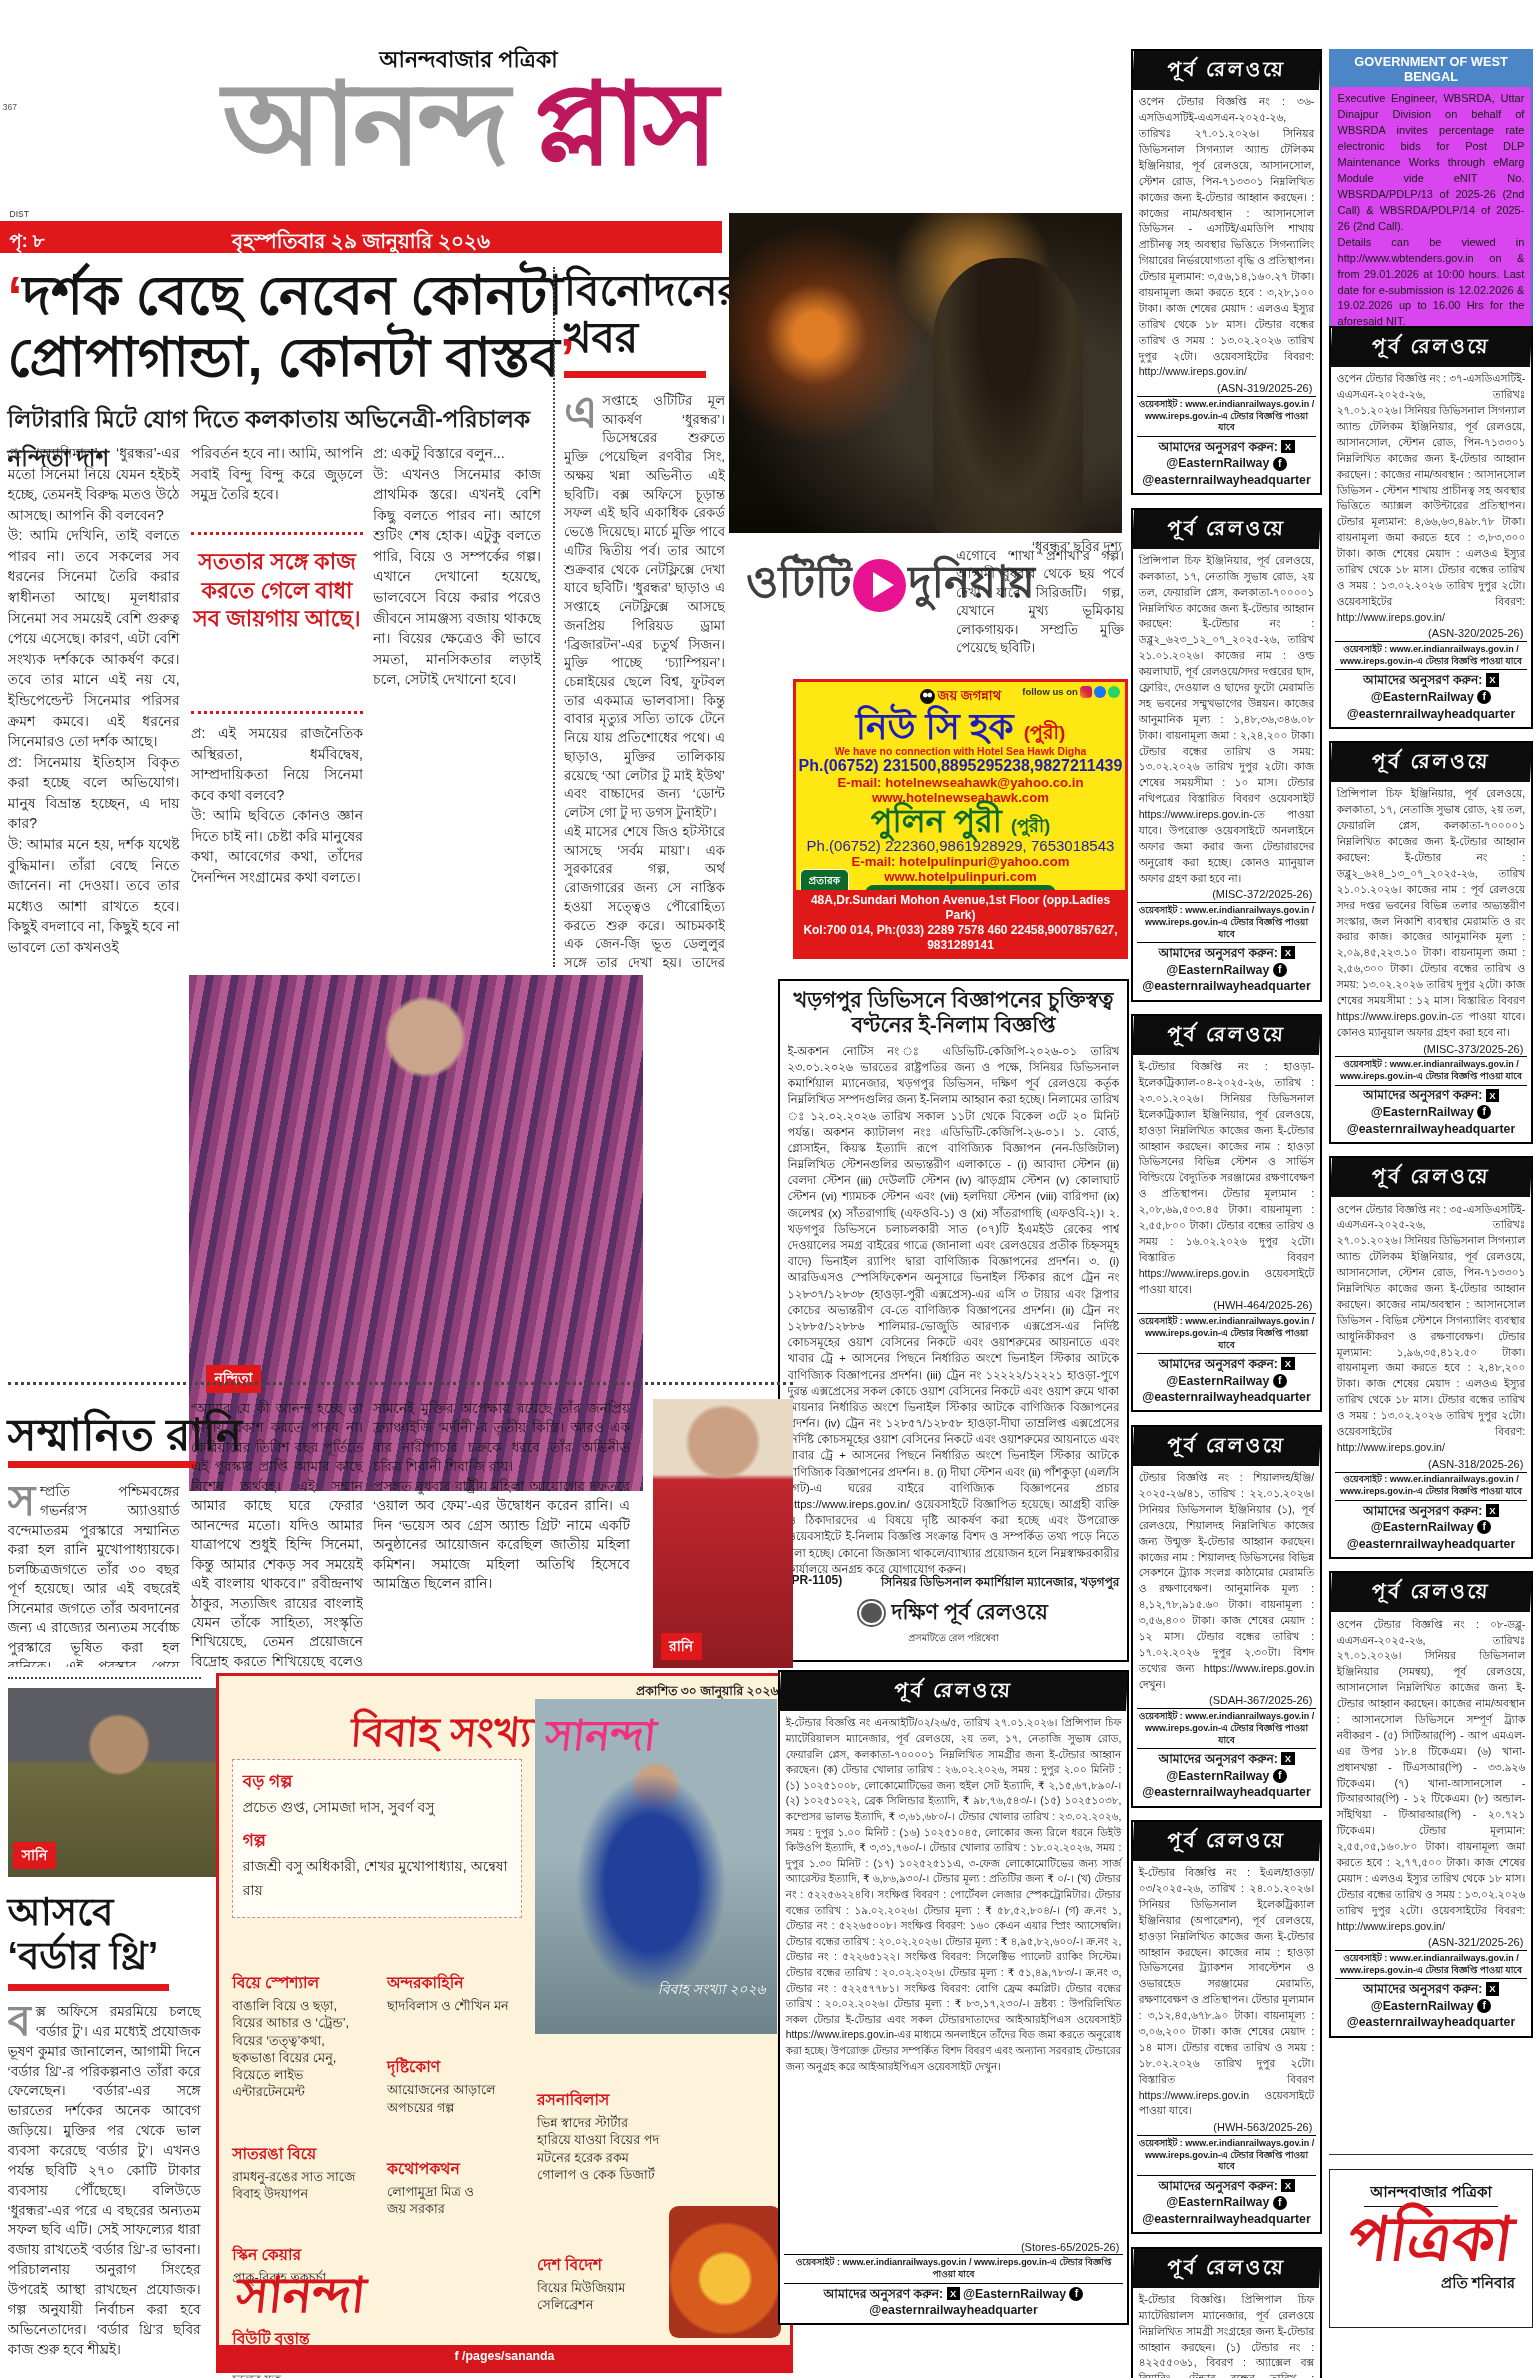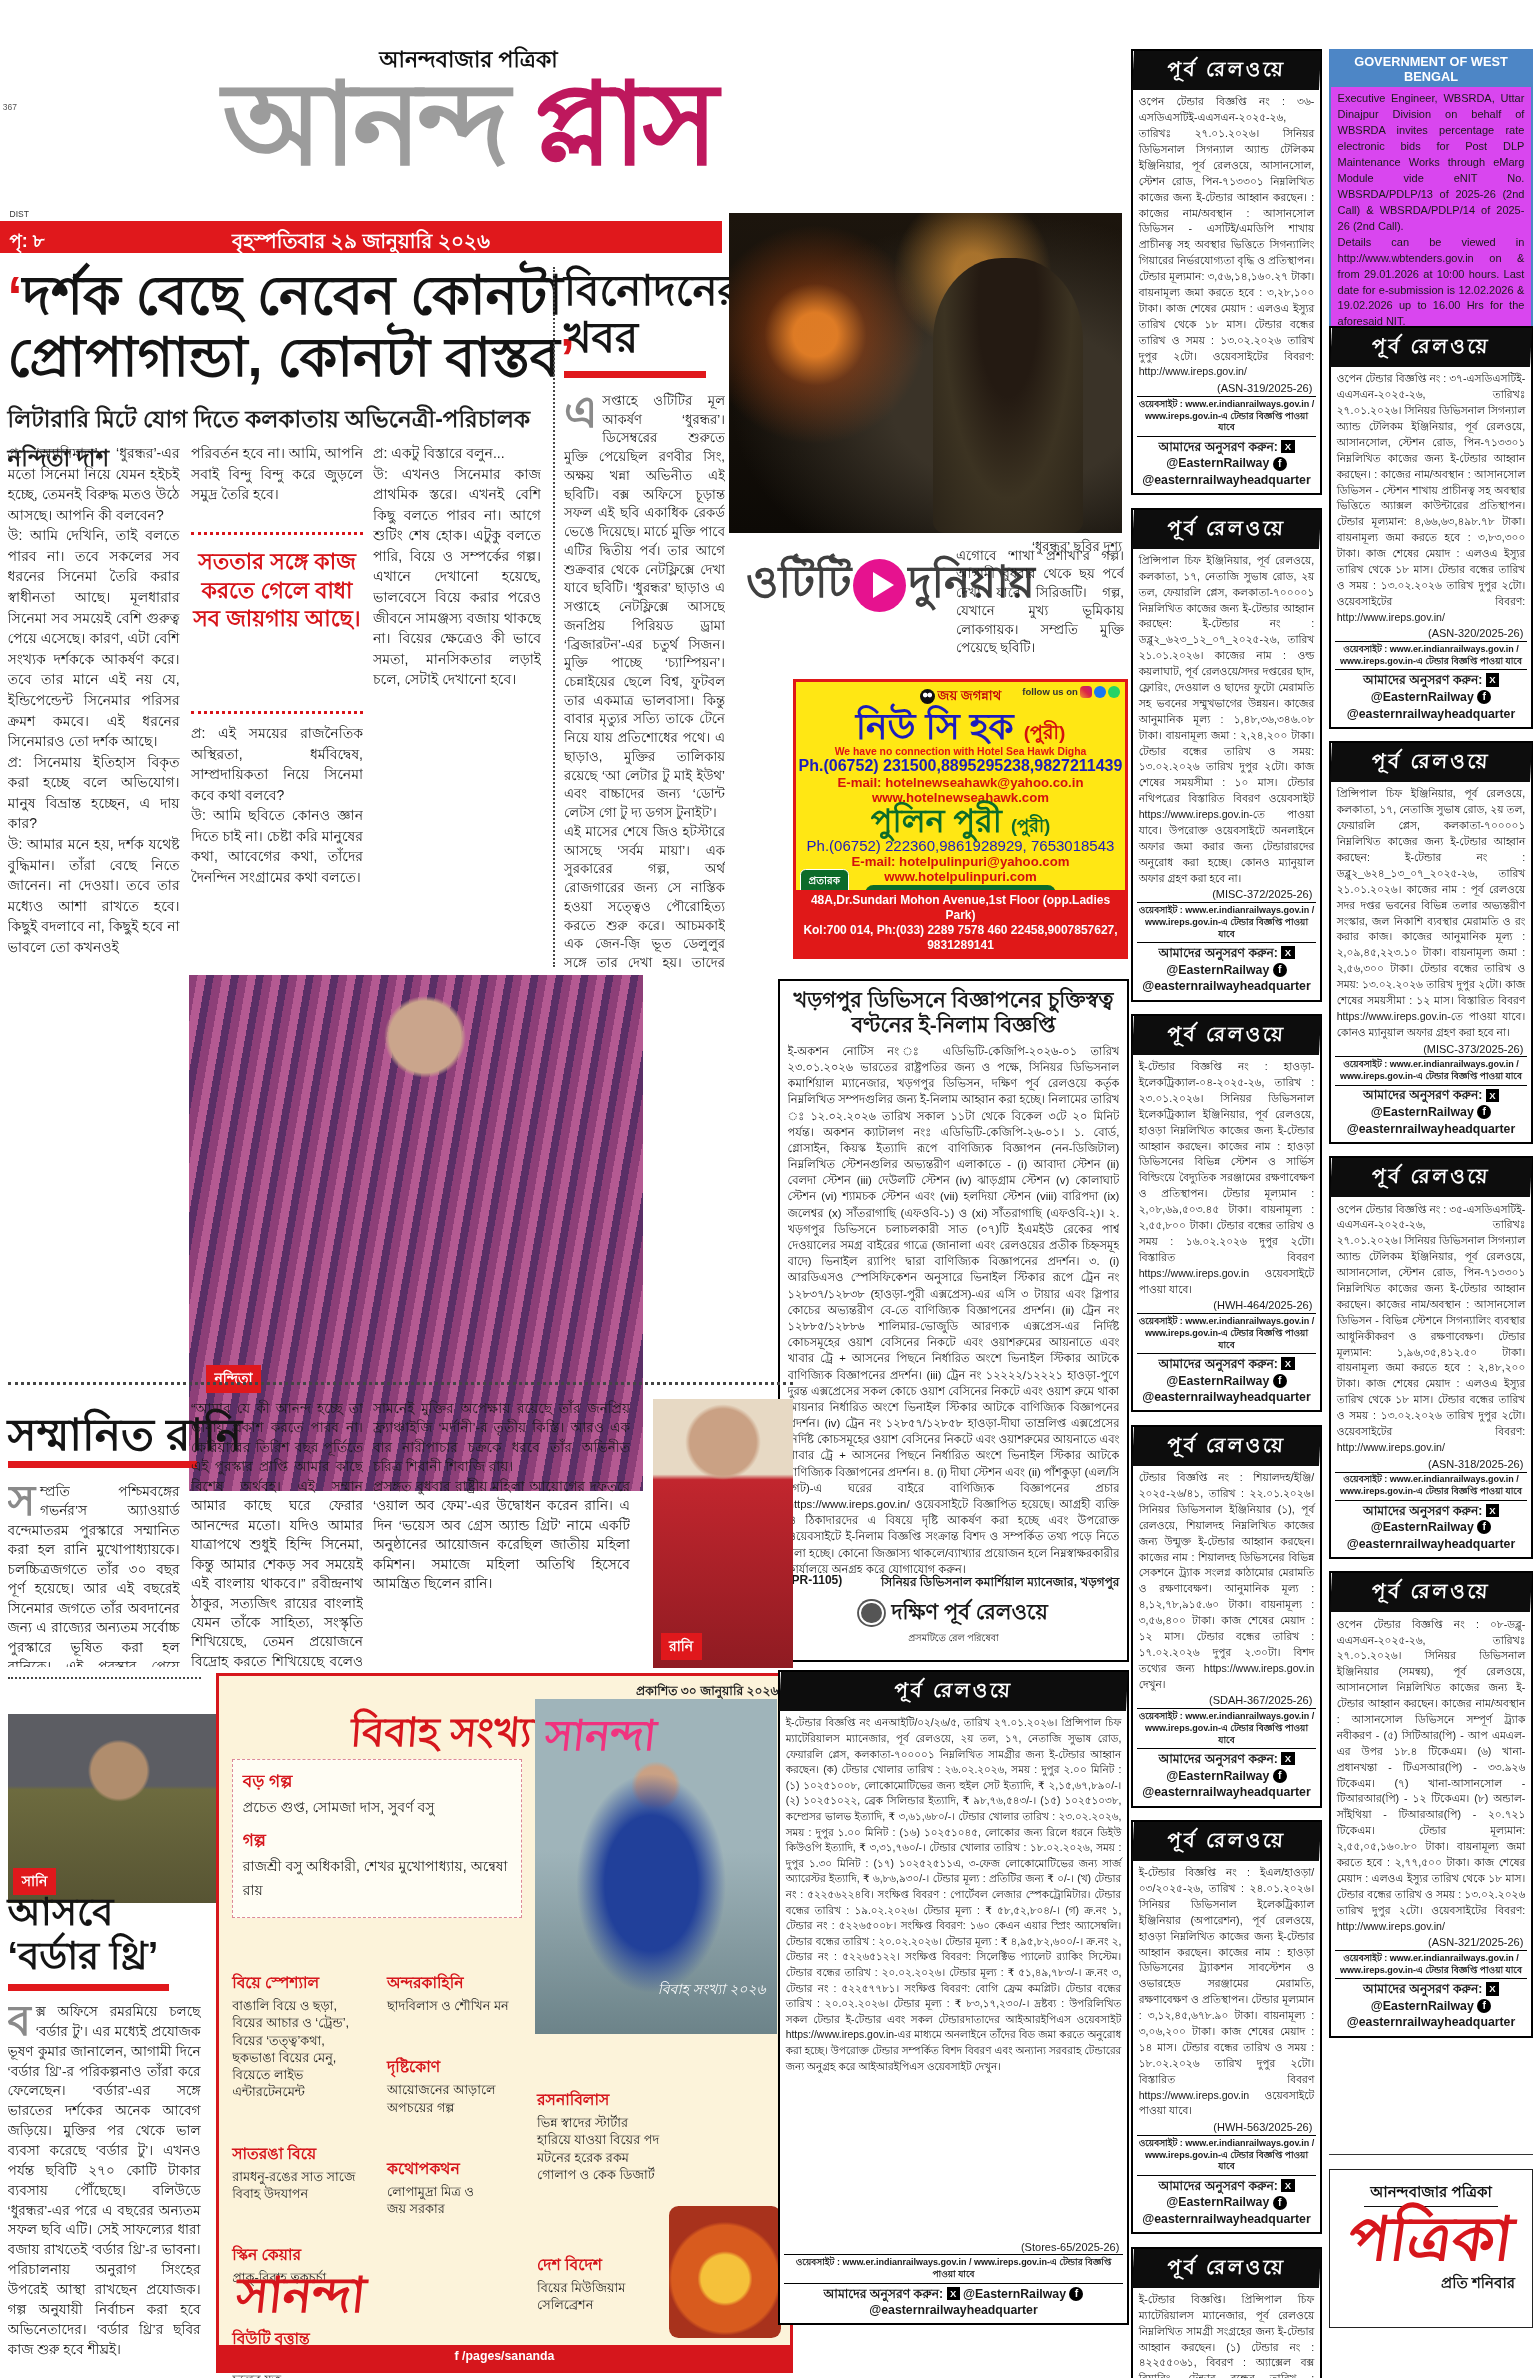--- a/index.html
+++ b/index.html
@@ -99,21 +99,21 @@
   #rani-c2 { left:191px; top:1399px; width:172px; height:269px; }
   #rani-c3 { left:373px; top:1399px; width:257px; height:269px; }
   .rani-col { font-size:13.7px; line-height:1.42; text-align:justify; white-space:pre-line; overflow:hidden; }
   #rani-photo { left:653px; top:1399px; width:140px; height:269px;
     background: radial-gradient(circle at 50% 16%, #caa184 0 14%, transparent 16%), linear-gradient(180deg,#e7d9c4 0 28%, #c2262e 30%, #8f1b22 100%); }
   #rani-label { left:7.6px; bottom:7.6px; }
 
   
   #div-h2 { left:7.6px; top:1677px; width:193px; border-top:2.8px dotted #444; }
   #sunny-photo { left:7.6px; top:1688px; width:222px; height:189px;
-    background: radial-gradient(circle at 50% 30%, #b08d6d 0 16%, transparent 18%), linear-gradient(180deg,#5c5d63 0 38%, #6d6b3f 40%, #575433 100%); margin-top: 26px; }
+    background: radial-gradient(circle at 50% 30%, #b08d6d 0 16%, transparent 18%), linear-gradient(180deg,#5c5d63 0 38%, #6d6b3f 40%, #575433 100%); }
   #sunny-label { left:5.7px; bottom:7.6px; }
   #b3-head { left:7.6px; top:1891px; width:199px; font-size:38px; font-weight:bold; line-height:1.15; color:#141414; }
   #b3-rule { left:7.6px; top:1984px; width:161px; height:6.6px; background:#e0181c; }
   #b3-body { left:7.6px; top:2002px; width:193px; height:369px; font-size:13.7px; line-height:1.45; text-align:justify; overflow:hidden; }
   #b3-body::first-letter { font-size:42px; font-weight:bold; color:#8a8a8a; float:left; line-height:.9; padding-right:4.7px; }
 
   
   #ad { left:216px; top:1673px; width:577px; height:700px; background:#fcf3da; border:3.8px solid #d6161c; }
   #ad-pub { position:absolute; right:11.4px; top:5.7px; font-size:12.3px; font-weight:bold; color:#222; }
   #ad-title { position:absolute; left:0; top:24.6px; width:100%; text-align:center; font-size:40px; font-weight:bold; color:#d6161c; transform:skewX(-4deg); }

